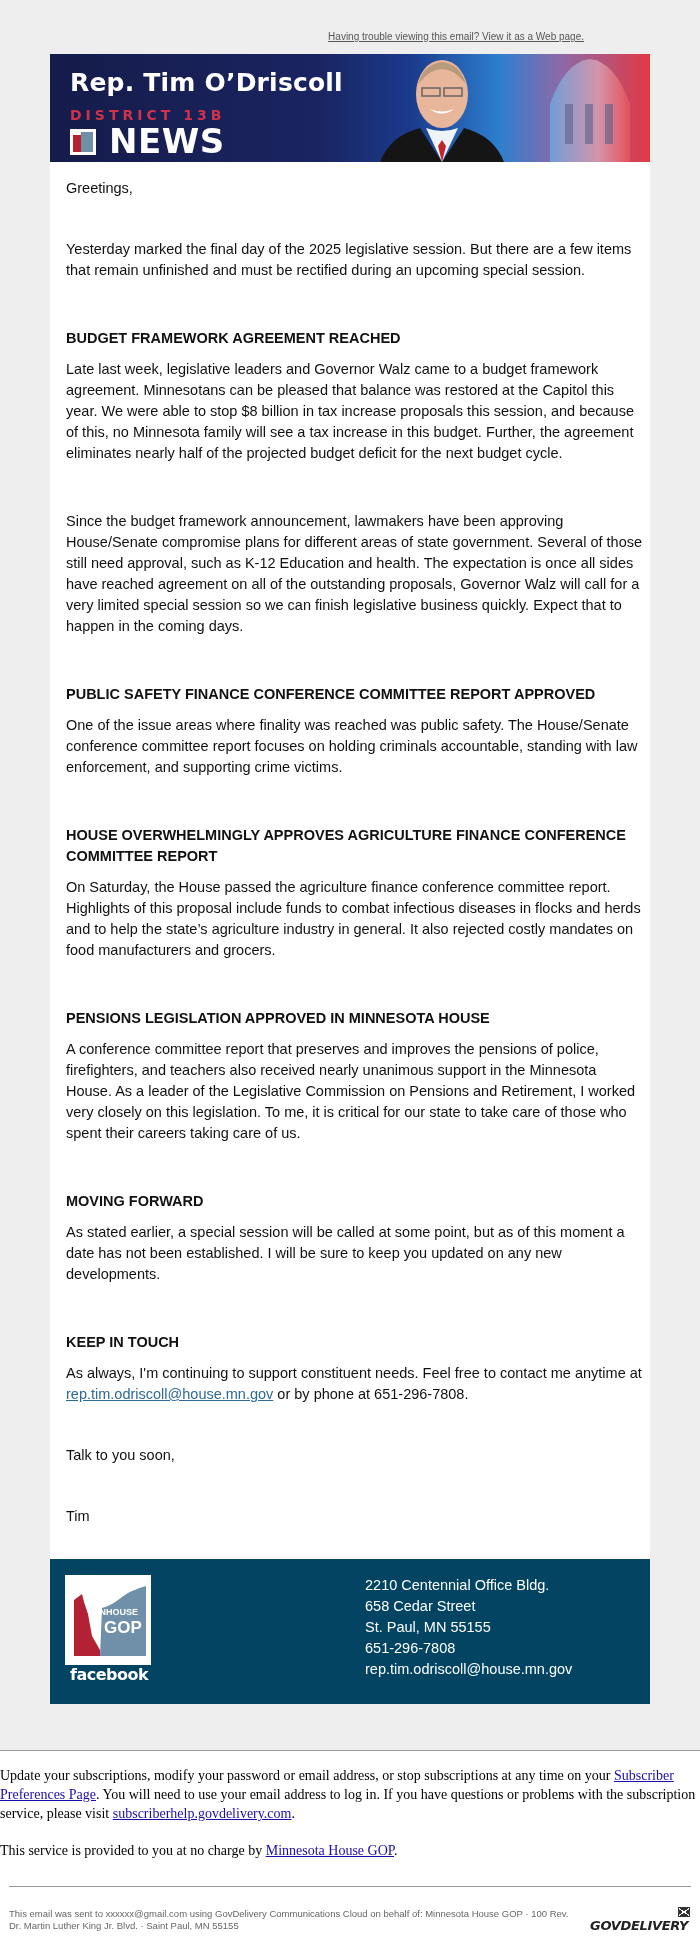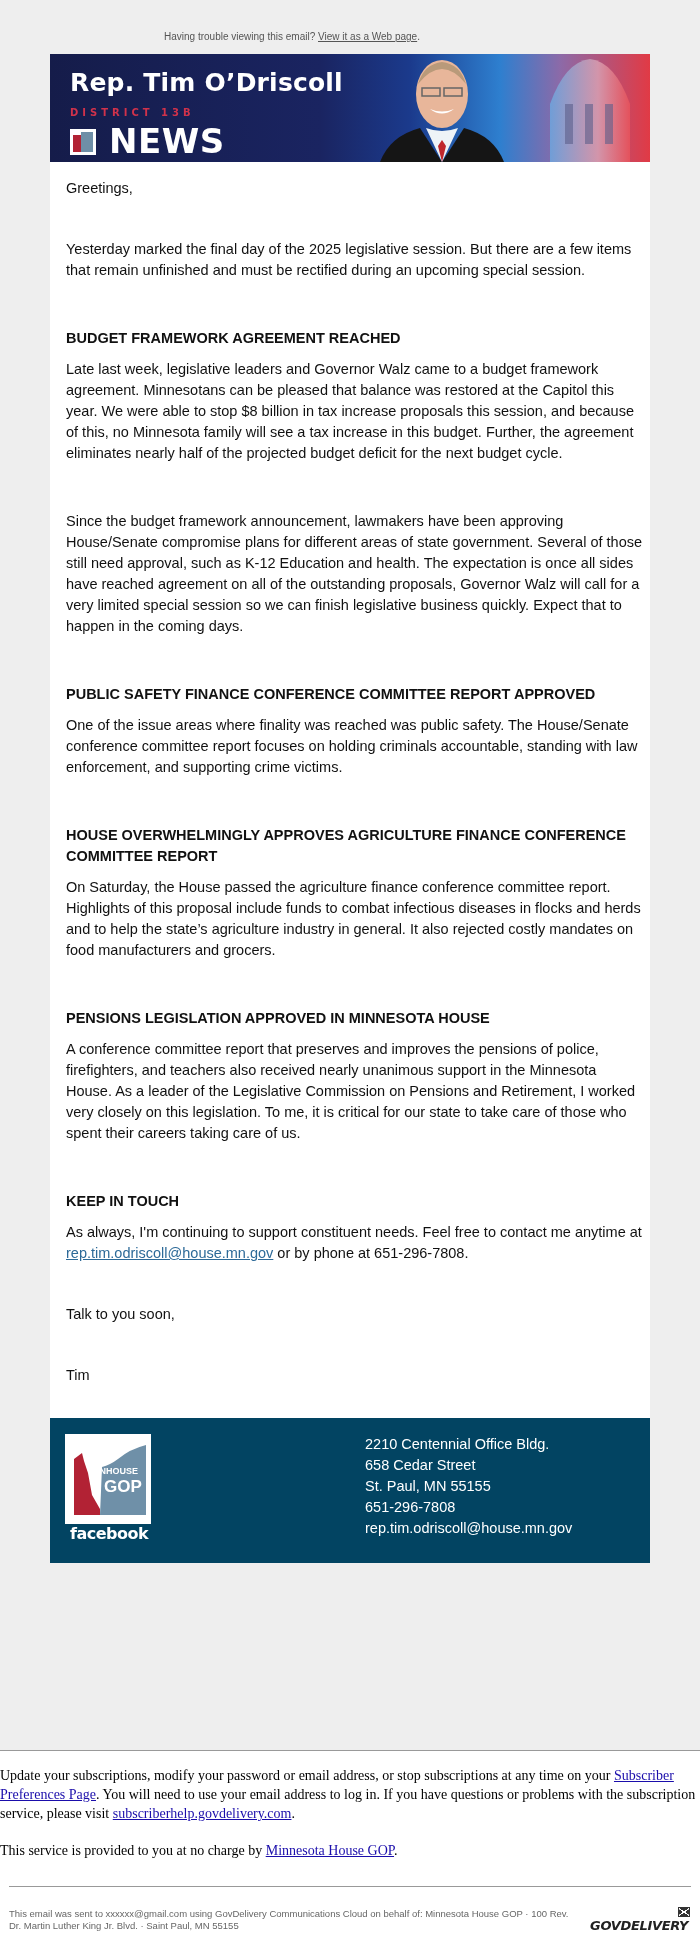--- a/index.html
+++ b/index.html
@@ -1,25 +1,25 @@
 <!DOCTYPE html>
 <html><head>
 <meta charset="utf-8">
 <style>
   * { box-sizing: border-box; margin: 0; padding: 0; }
   html, body { width: 700px; background: #ffffff; }
   body { font-family: "Liberation Sans", sans-serif; color: #111; }
   .outer { background: #eeeeee; width: 700px; height: 1750px; position: relative; }
-  .topnote { position: absolute; top: 31px; left: 0; width: 584px; text-align: center; font-size: 10px; color: #555; }
+  .topnote { position: absolute; top: 31px; left: 0; width: 584px; text-align: right; font-size: 10px; color: #555; text-decoration: underline; }
   .topnote a { color: #555; text-decoration: underline; }
   .card { position: absolute; left: 50px; top: 54px; width: 600px; background: #fff; }
   .banner { position: relative; width: 600px; height: 108px; overflow: hidden;
     background: linear-gradient(90deg, #151c4a 0%, #1a2461 45%, #1b3a8c 60%, #2e7fcf 75%, #8c6aa8 85%, #e13a45 100%); }
   .banner .title { position: absolute; left: 20px; top: 14px; font-family: "DejaVu Sans", sans-serif; font-weight: bold; font-size: 25px; color: #fff; letter-spacing: 0.2px; }
-  .banner .district { position: absolute; left: 20px; top: 53px; font-family: "DejaVu Sans", sans-serif; font-weight: bold; font-size: 10px; color: #d0324b; letter-spacing: 4px; }
+  .banner .district { position: absolute; left: 20px; top: 53px; font-family: "DejaVu Sans", sans-serif; font-weight: bold; font-size: 14px; color: #d0324b; letter-spacing: 4px; }
   .banner .news { position: absolute; left: 59px; top: 68px; font-family: "DejaVu Sans", sans-serif; font-weight: bold; font-size: 34px; color: #fff; letter-spacing: 0.5px; line-height: 38px; }
   .banner .minilogo { position: absolute; left: 20px; top: 75px; width: 26px; height: 26px; background: #fff; }
   .banner .minilogo .red { position: absolute; left: 3px; top: 6px; width: 8px; height: 17px; background: #b22234; }
   .banner .minilogo .blue { position: absolute; left: 11px; top: 3px; width: 12px; height: 20px; background: #6f8fa7; }
   .banner .photo { position: absolute; left: 320px; top: 0; width: 150px; height: 108px; }
   .banner .capitol { position: absolute; left: 470px; top: 0; width: 130px; height: 108px; }
   .content { padding: 16px 4px 10px 16px; font-size: 14.5px; line-height: 21px; }
   .content p { margin: 0; }
   .content .gap-lg { height: 40px; }
   .content h2 { font-size: 14.5px; font-weight: bold; line-height: 21px; margin: 0 0 10px 0; }
@@ -103,20 +103,24 @@
       </div>
       <div class="sec">
         <h2>HOUSE OVERWHELMINGLY APPROVES AGRICULTURE FINANCE CONFERENCE COMMITTEE REPORT</h2>
         <p>On Saturday, the House passed the agriculture finance conference committee report. Highlights of this proposal include funds to combat infectious diseases in flocks and herds and to help the state’s agriculture industry in general. It also rejected costly mandates on food manufacturers and grocers.</p>
       </div>
       <div class="sec">
         <h2>PENSIONS LEGISLATION APPROVED IN MINNESOTA HOUSE</h2>
         <p>A conference committee report that preserves and improves the pensions of police, firefighters, and teachers also received nearly unanimous support in the Minnesota House. As a leader of the Legislative Commission on Pensions and Retirement, I worked very closely on this legislation. To me, it is critical for our state to take care of those who spent their careers taking care of us.</p>
       </div>
       <div class="sec">
+        <h2>MOVING FORWARD</h2>
+        <p>As stated earlier, a special session will be called at some point, but as of this moment a date has not been established. I will be sure to keep you updated on any new developments.</p>
+      </div>
+      <div class="sec">
         <h2>KEEP IN TOUCH</h2>
         <p><span>As always, I'm continuing to support constituent needs. Feel free to contact me anytime at </span><a href="#">rep.tim.odriscoll@house.mn.gov</a><span> or by phone at 651-296-7808.</span></p>
       </div>
 
       <div class="gap-lg"></div>
       <p>Talk to you soon,</p>
       <div class="gap-lg"></div>
       <p>Tim</p>
       <div style="height:22px"></div>
     </div>

